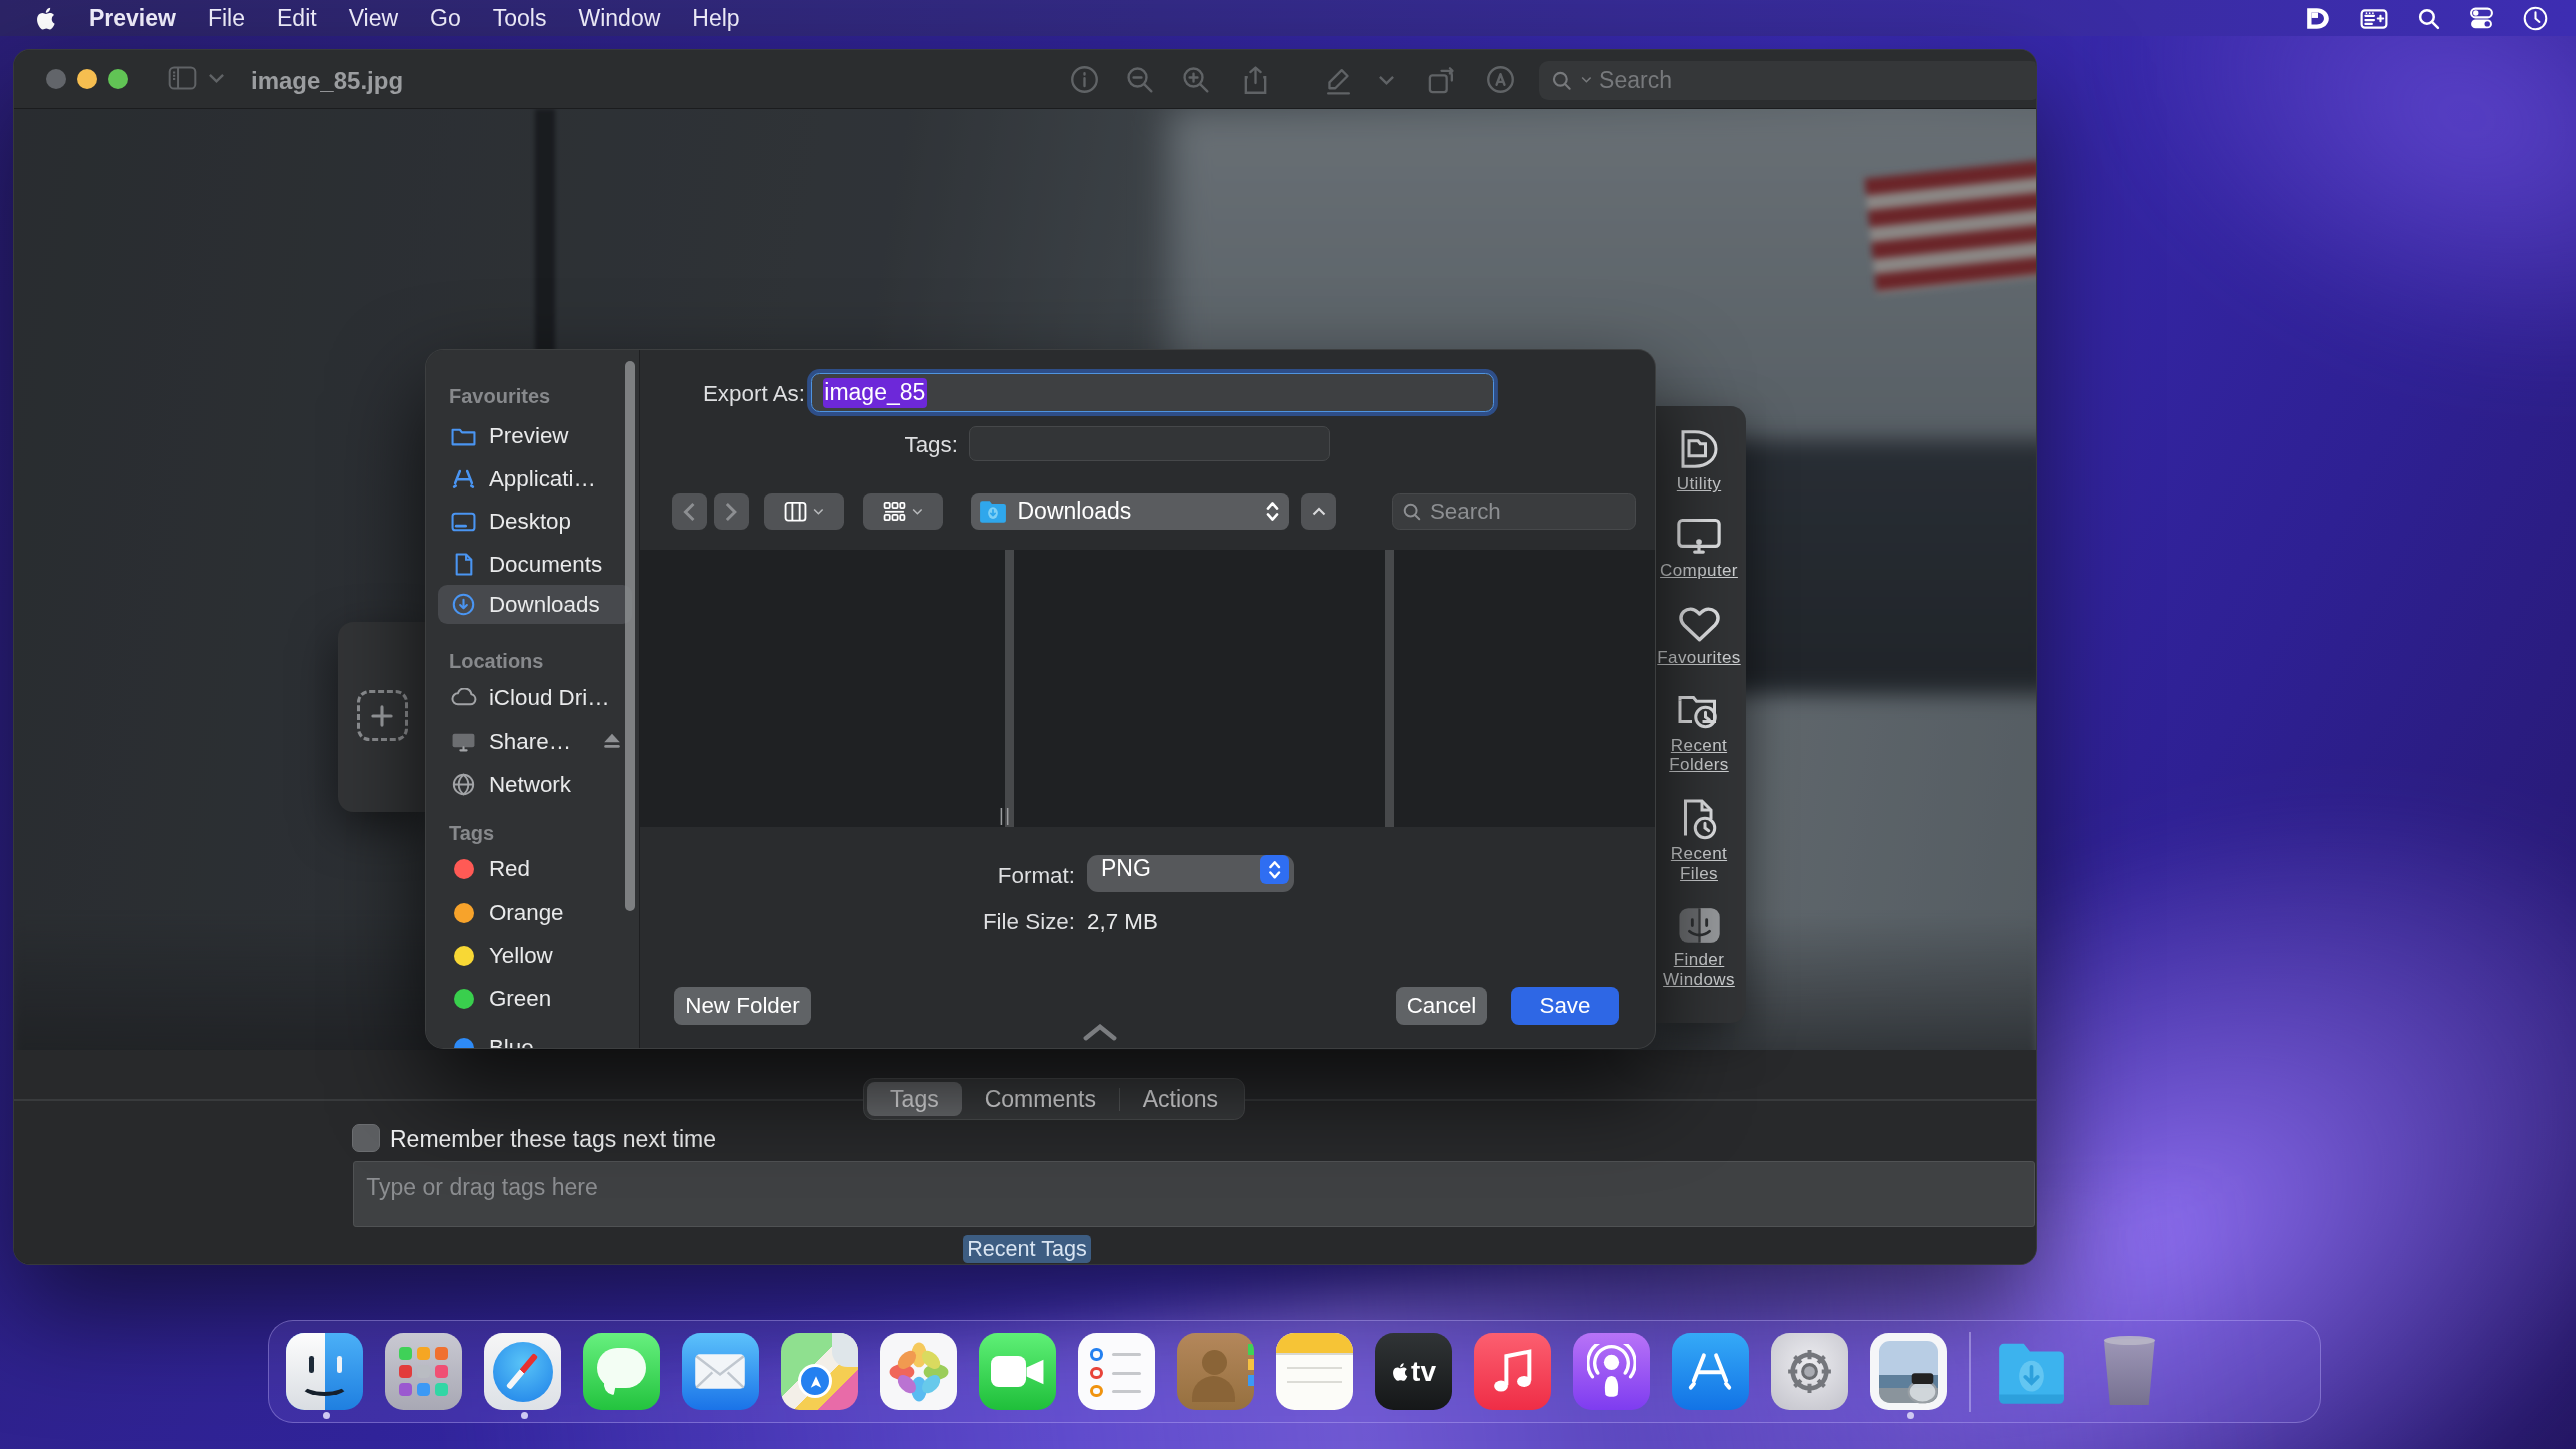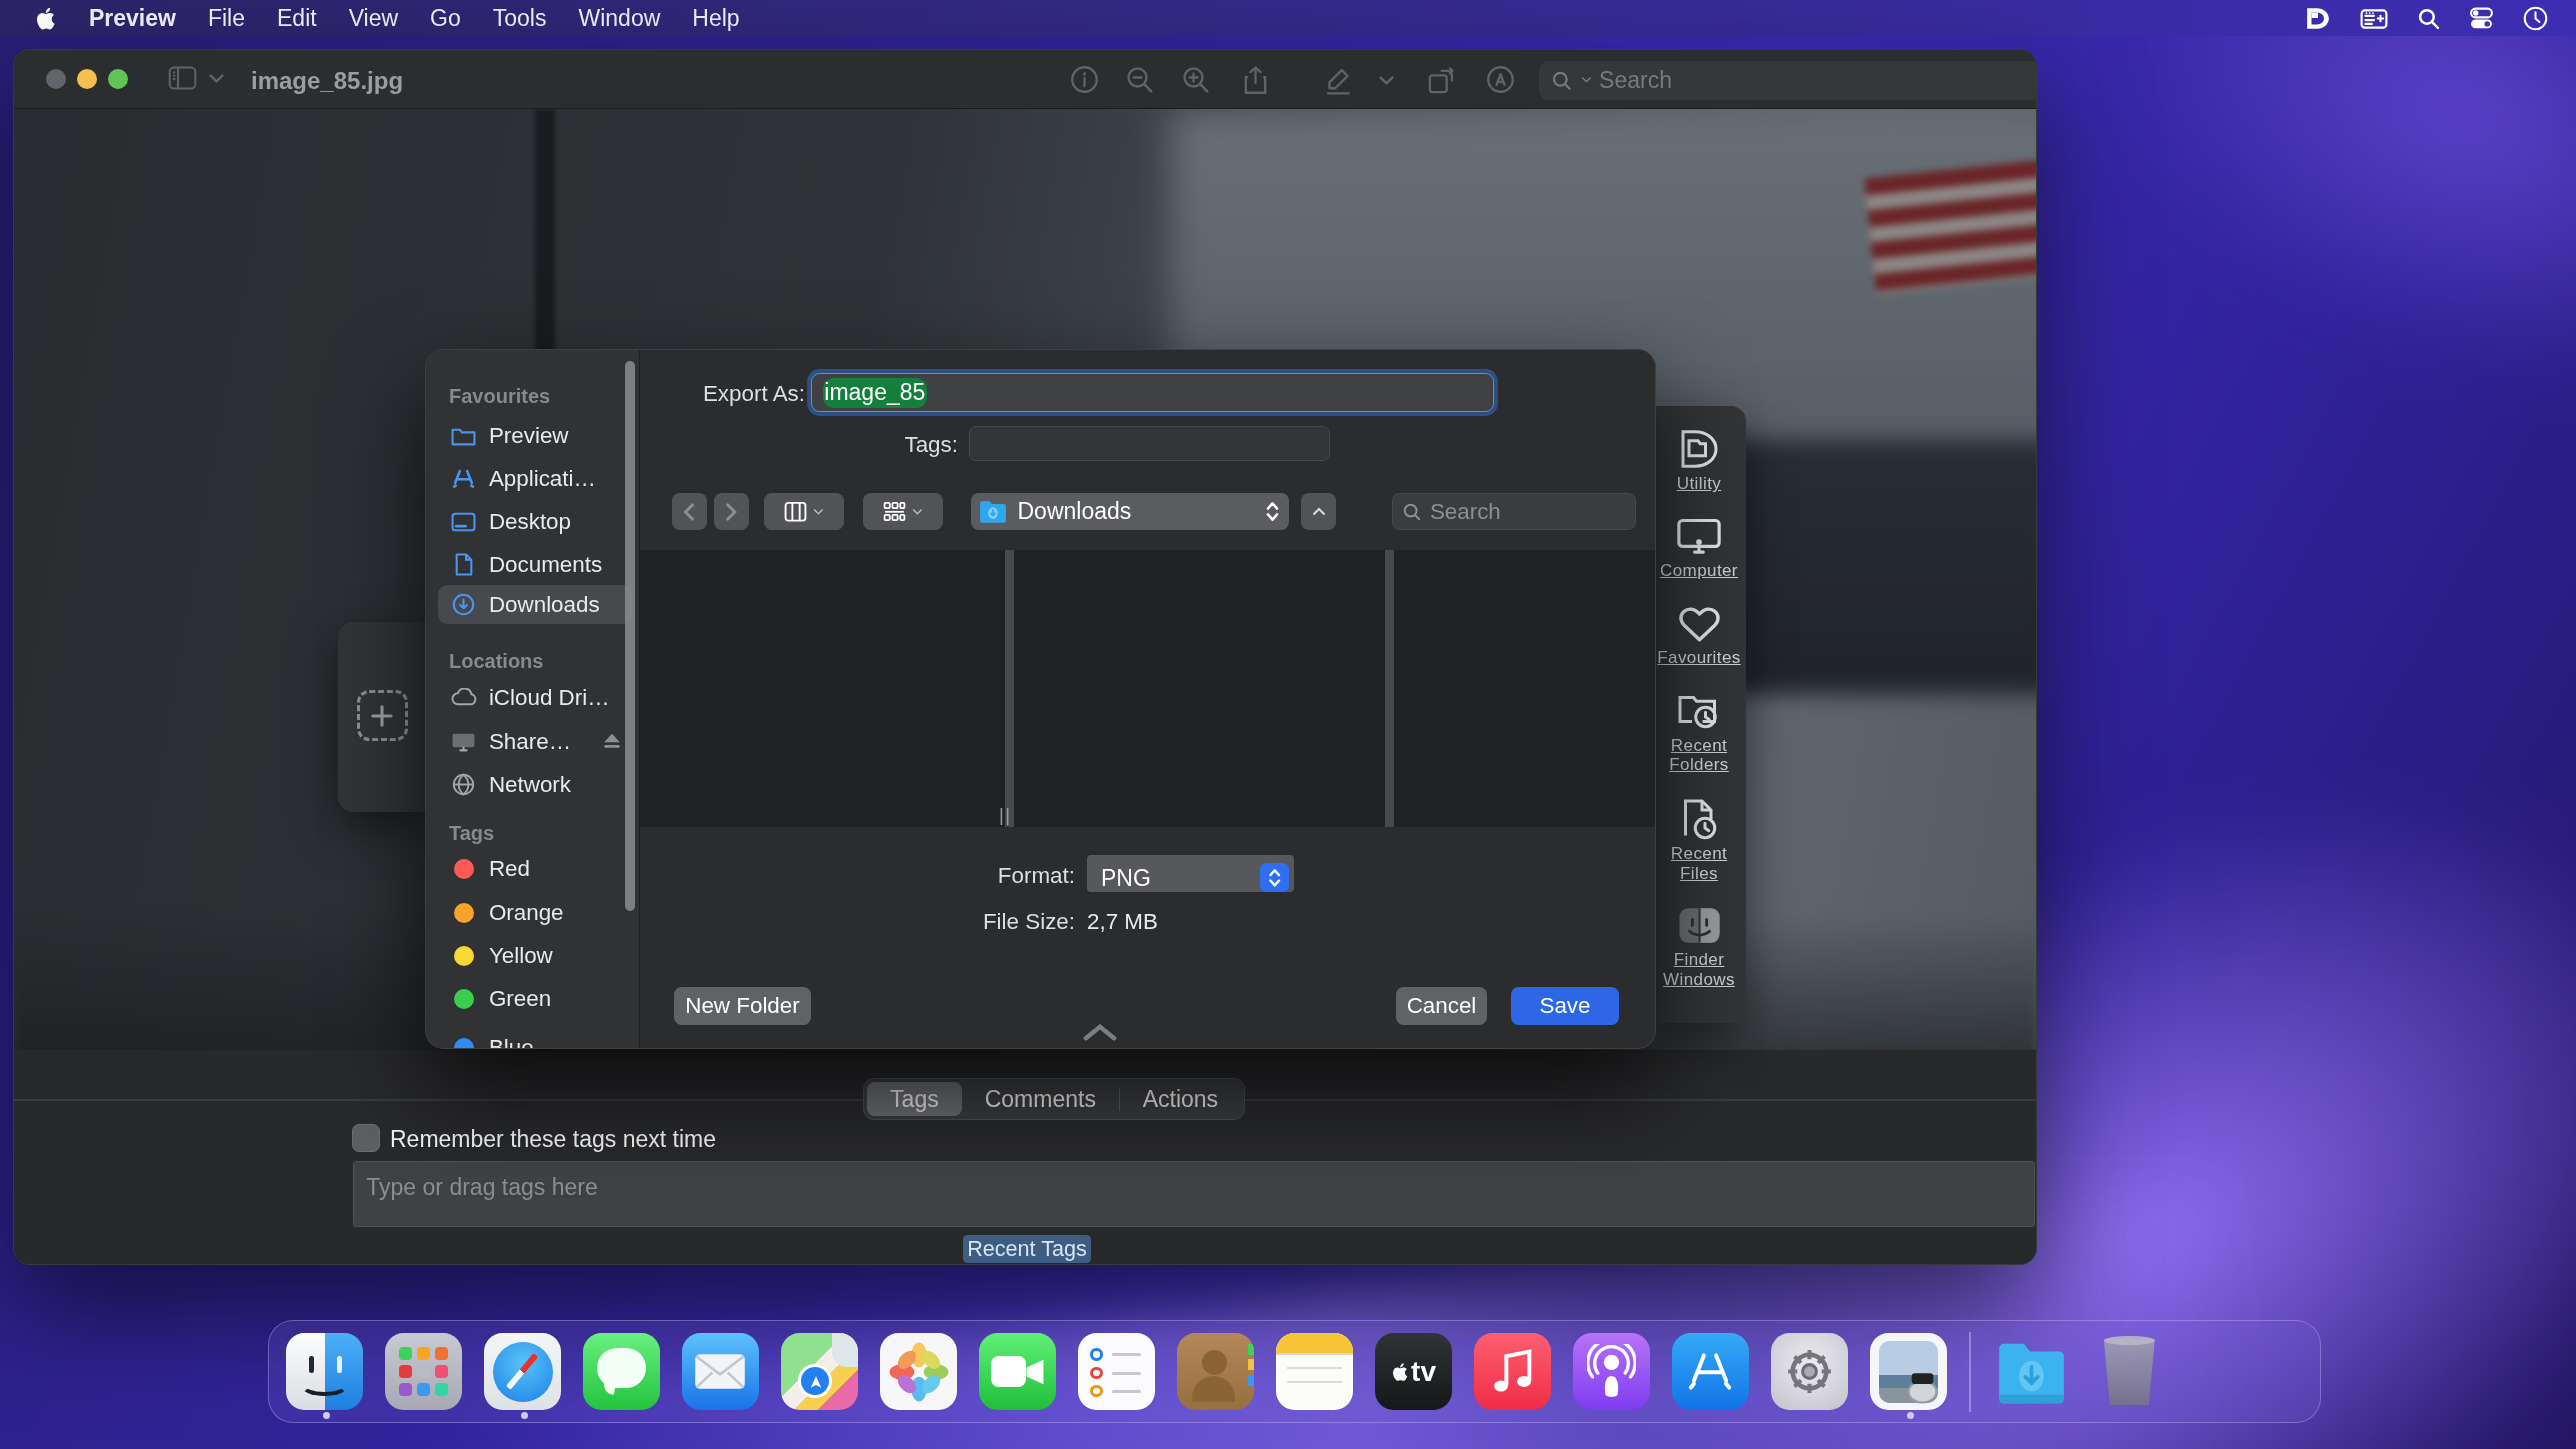--- a/index.html
+++ b/index.html
@@ -77,21 +77,21 @@
   .sb-row.sel { background:#47494d; }
   .sb-ic { width:26px; display:flex; justify-content:center; color:#4a95f2; }
   .sb-ic.gray { color:#a2a4a7; }
   .tagdot { width:20px; height:20px; border-radius:50%; }
   .sb-scroll { position:absolute; left:199px; top:10.8px; width:10px; height:550px; background:#8b8d8f; border-radius:5.4px; opacity:.85; }
 
   .frow-label { position:absolute; color:#dedfe1; font-size:22.4px; text-align:right; }
   .export-field { position:absolute; left:385px; top:23px; width:683px; height:39px; background:#3e4042; border-radius:8.5px;
     border:1.5px solid #4f94e0; box-shadow:0 0 0 3.9px rgba(52,120,246,.45); display:flex; align-items:center; padding:0 10.8px;
     color:#fff; font-size:23px; }
-  .export-field .selhl { background:#15803d; padding:1.5px 1.5px; border-radius:11px; }
+  .export-field .selhl { background:#6d28d9; padding:1.5px 1.5px; border-radius:4px; }
   .tags-field { position:absolute; left:543px; top:76px; width:361px; height:35px; background:#333537; border-radius:7px;
     border:0.8px solid #46484a; }
 
   .navrow { position:absolute; top:143px; left:0; width:100%; height:37px; }
   .nbtn { position:absolute; top:0; height:37px; background:#515356; border-radius:7.7px; color:#e8e9ea;
     display:flex; align-items:center; justify-content:center; gap:6.2px; }
   .nbtn.dim { color:#8d8f92; }
   .popup { position:absolute; left:545px; top:0; width:318px; height:37px; background:#5a5c5f; border-radius:7.7px;
     display:flex; align-items:center; gap:10.8px; padding:0 7.7px; color:#fff; font-size:23px; }
   .stepper { margin-left:auto; color:#fff; display:flex; }
@@ -542,21 +542,21 @@
         </div>
       </div>
 
       <div class="browser">
         <span class="bdiv" style="left:365px"></span>
         <span class="bdiv" style="left:745px"></span>
         <span class="bhandle" style="left:359px">||</span>
       </div>
 
       <span class="frow-label" style="left:503px;top:513px;width:146px">Format:</span>
-      <div class="abs" style="left:661px;top:505px;width:207px;height:37px;background:#56585b;border-radius:4px;display:flex;align-items:flex-end;padding:0 4.6px 0 14px;color:#fff;font-size:23px">
+      <div class="abs" style="left:661px;top:505px;width:207px;height:37px;background:#56585b;border-radius:11px;display:flex;align-items:flex-start;padding:0 4.6px 0 14px;color:#fff;font-size:23px">
         <span>PNG</span>
         <span style="margin-left:auto;width:29px;height:29px;background:#2f6ef2;border-radius:6.2px;display:flex;align-items:center;justify-content:center">
           <svg width="15.4" height="21.6" viewBox="0 0 14 20" fill="none" stroke="#fff" stroke-width="2.2">
               <path d="M3 7.5 7 3l4 4.5M3 12.5 7 17l4-4.5" stroke-linecap="round" stroke-linejoin="round"></path>
             </svg>
         </span>
       </div>
       <span class="frow-label" style="left:479px;top:559px;width:170px">File Size:</span>
       <span class="abs" style="left:661px;top:559px;color:#e9eaeb;font-size:22.4px">2,7 MB</span>
 

